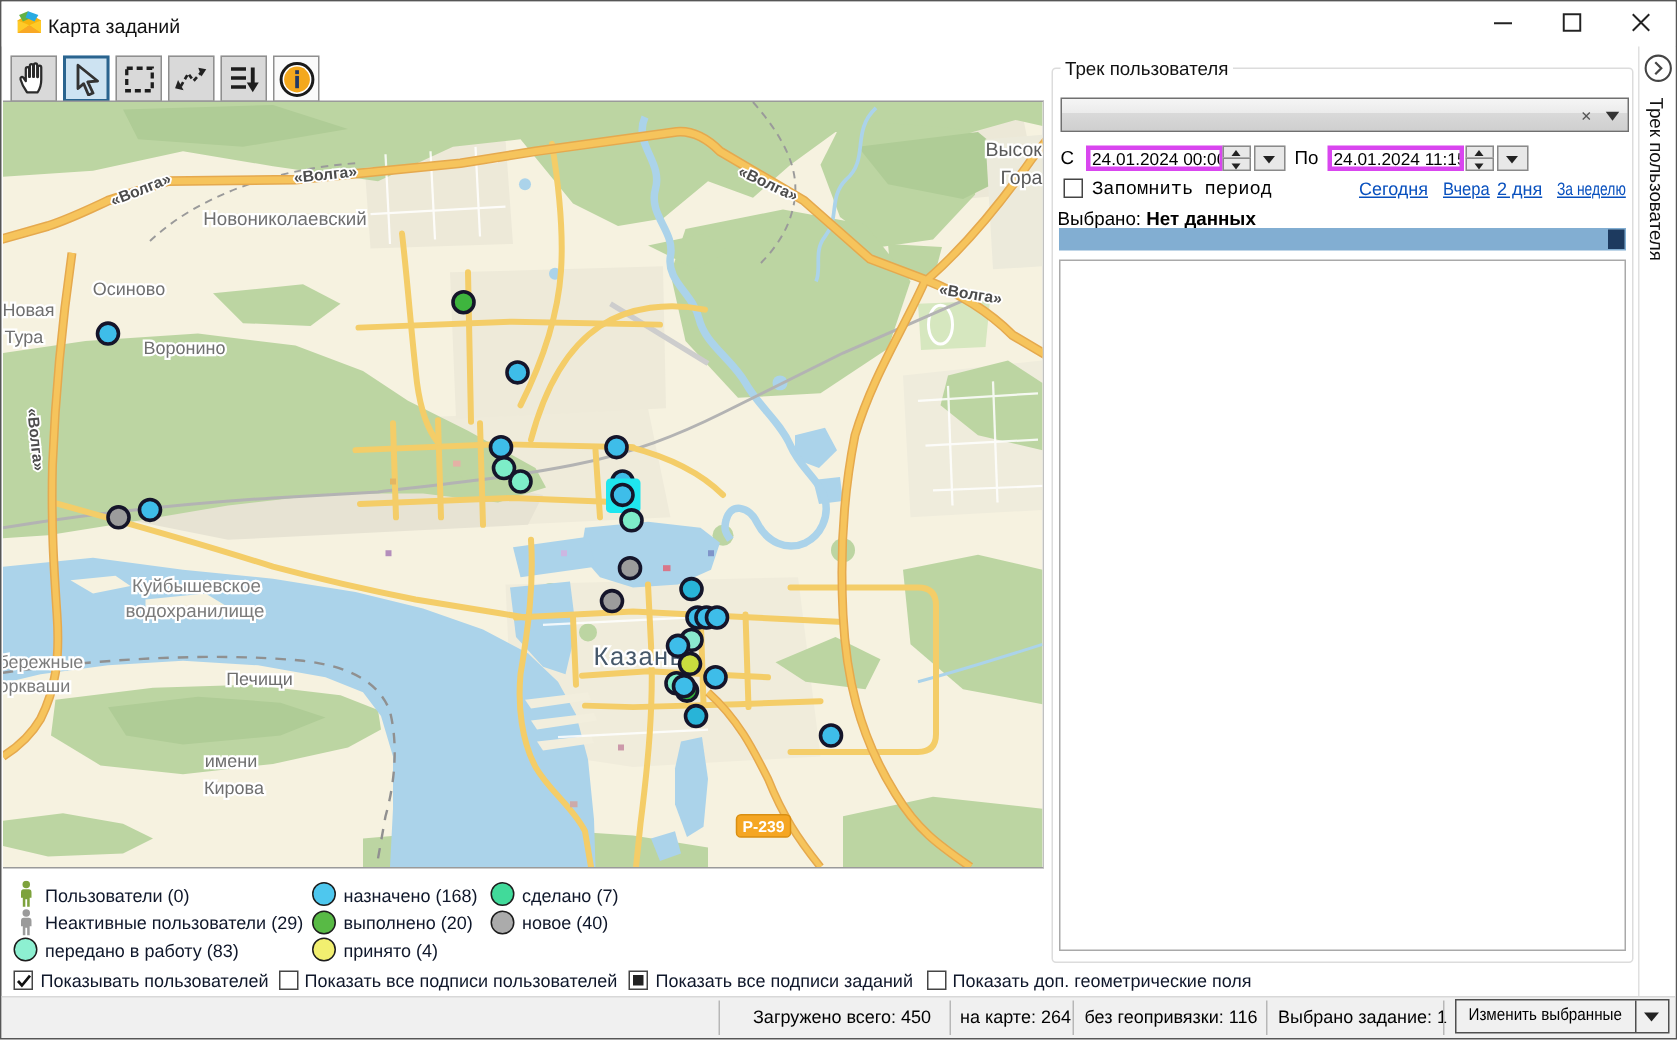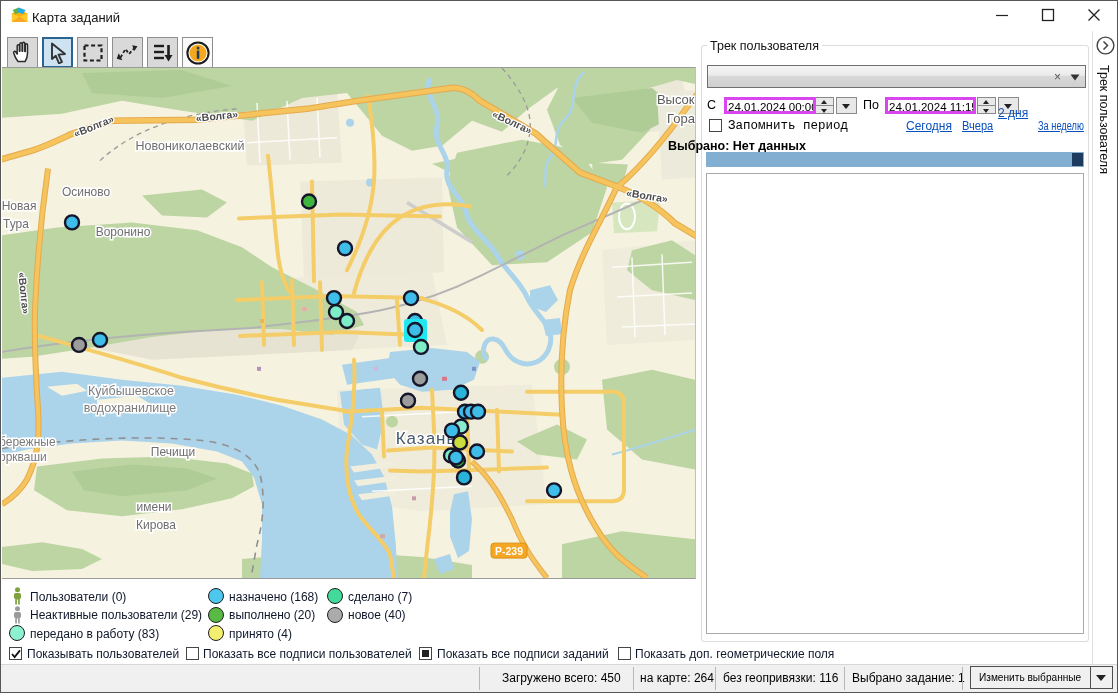--- a/index.html
+++ b/index.html
@@ -401,23 +401,23 @@
       <div class="tri-dn"></div>
     </div>
 </div>
 <div class="abs dropbtn" style="left:997px;">
     <div class="tri-d2"></div>
   </div>
 <div class="abs cb" style="left:708px;top:118px;"></div>
 <div class="abs t" style="left:727px;top:118px;font-size:12.5px;font-family:Liberation Mono, monospace;">Запомнить период</div>
 <div class="abs rlink" style="left:905px;top:118px;">Сегодня</div>
 <div class="abs rlink" style="left:961px;top:118px;transform:scaleX(0.92);">Вчера</div>
-<div class="abs rlink" style="left:997px;top:105px;">2 дня</div>
+<div class="abs rlink" style="left:997px;top:118px;">2 дня</div>
 <div class="abs rlink" style="left:1037px;top:118px;transform:scaleX(0.77);">За неделю</div>
-<div class="abs t" style="left:667px;top:138px;font-size:12.5px;font-weight:bold;">Выбрано: <b>Нет данных</b></div>
+<div class="abs t" style="left:704px;top:138px;font-size:12.5px;">Выбрано: <b>Нет данных</b></div>
 <div class="abs" id="bluebar"></div>
 <div class="abs" id="bluethumb"></div>
 <div class="abs" id="listarea"></div>
 
 <div class="abs" id="vtab"></div>
 <svg class="abs" style="left:1095px;top:35px" width="19" height="19" viewBox="0 0 19 19">
   <circle cx="9.5" cy="9.5" r="8.4" fill="#fff" stroke="#454545" stroke-width="1.4"></circle>
   <path d="M7.5 5.5 L11.5 9.5 L7.5 13.5" fill="none" stroke="#454545" stroke-width="1.5"></path>
 </svg>
 <div class="abs" id="vtabtext">Трек пользователя</div>

